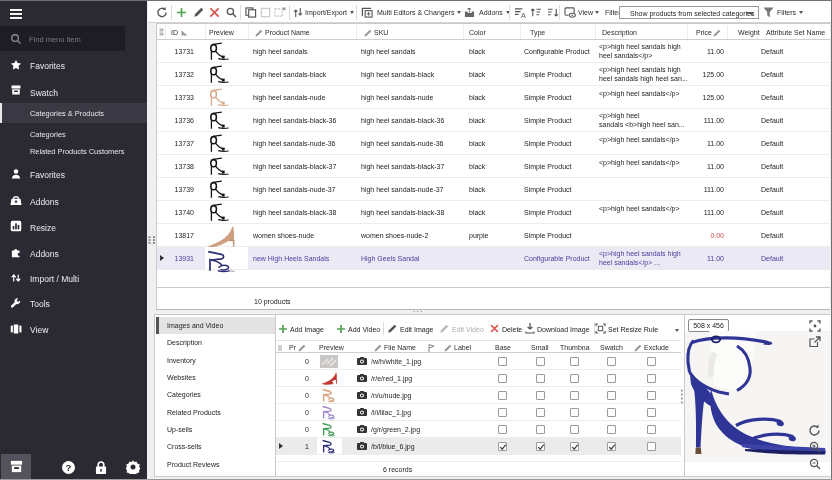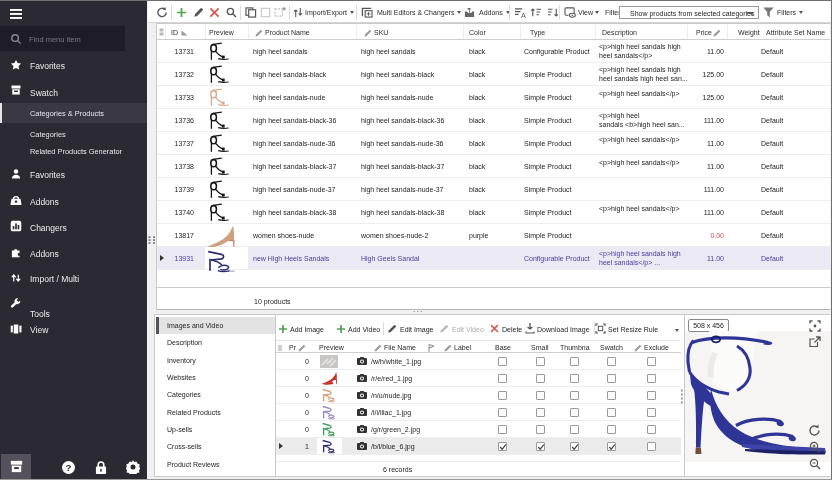--- a/index.html
+++ b/index.html
@@ -47,27 +47,27 @@
         <circle cx="5.5" cy="5.5" r="3.6" fill="none" stroke="#8b8a92" stroke-width="1.5"></circle>
         <line x1="8.3" y1="8.3" x2="11.5" y2="11.5" stroke="#8b8a92" stroke-width="1.5"></line>
       </svg>
     <span class="abs" style="left:29px;top:9px;font-size:7.5px;color:#7b7983;">Find menu item</span>
   </div>
   <div id="selband"></div>
   <div class="mi" style="top:61px">Favorites</div>
   <div class="mi" style="top:87.5px">Swatch</div>
   <div class="sub" style="top:109px">Categories &amp; Products</div>
   <div class="sub" style="top:129.8px">Categories</div>
-  <div class="sub" style="top:147px">Related Products Generator</div>
+  <div class="sub" style="top:147px">Related Products Customers</div>
   <div class="mi" style="top:170px">Favorites</div>
   <div class="mi" style="top:196.5px">Addons</div>
-  <div class="mi" style="top:222.5px">Changers</div>
+  <div class="mi" style="top:222.5px">Resize</div>
   <div class="mi" style="top:248.5px">Addons</div>
   <div class="mi" style="top:274px">Import / Multi</div>
-  <div class="mi" style="top:309px">Tools</div>
+  <div class="mi" style="top:299px">Tools</div>
   <div class="mi" style="top:325px">View</div>
   <svg class="nico" style="top:59px" viewBox="0 0 16 16">
       <path d="M8 1.2l2.1 4.2 4.7.7-3.4 3.3.8 4.7L8 11.9l-4.2 2.2.8-4.7L1.2 6.1l4.7-.7z" fill="#fff"></path>
     </svg>
   <svg class="nico" style="top:84px" viewBox="0 0 16 16">
       <path d="M2 2h12v4H2z" fill="#fff"></path>
       <path d="M3 7h10v7H3z" fill="#fff"></path>
       <rect x="5.5" y="8.7" width="5" height="2" fill="#2b2a33"></rect>
     </svg>
   <svg class="nico" style="top:167.5px" viewBox="0 0 16 16">

